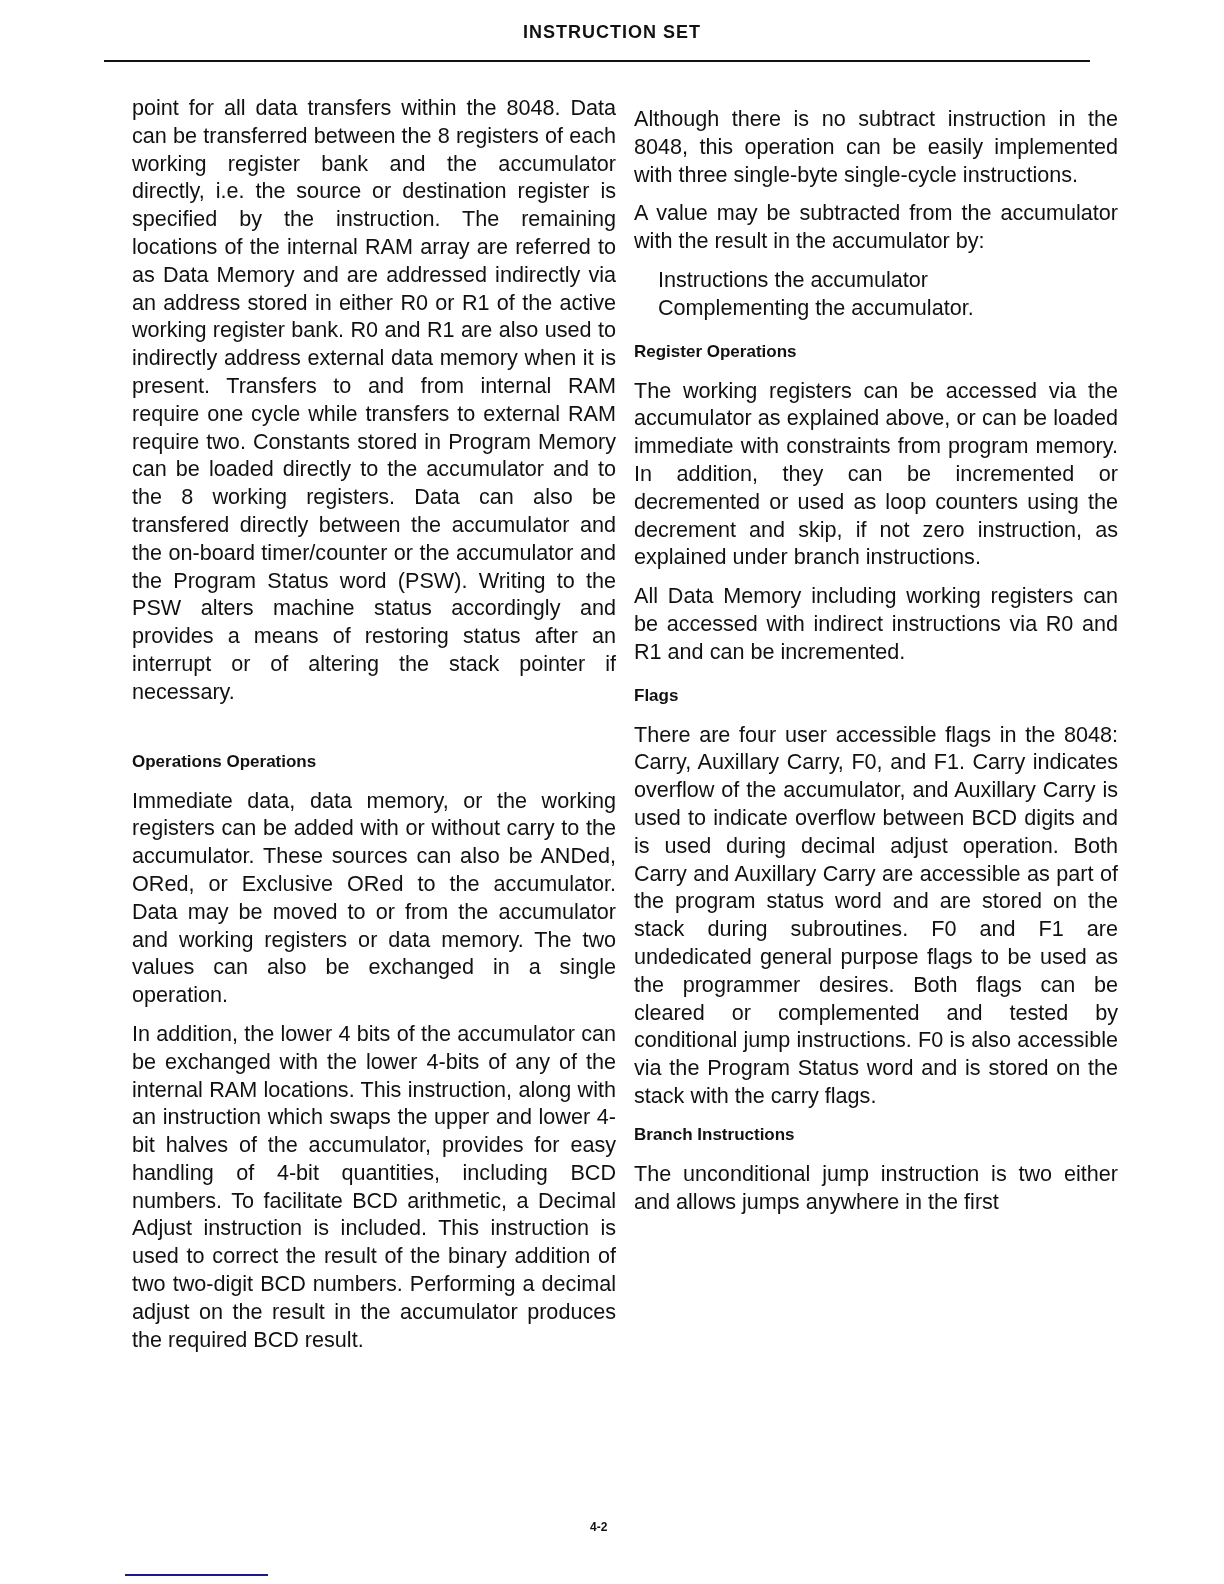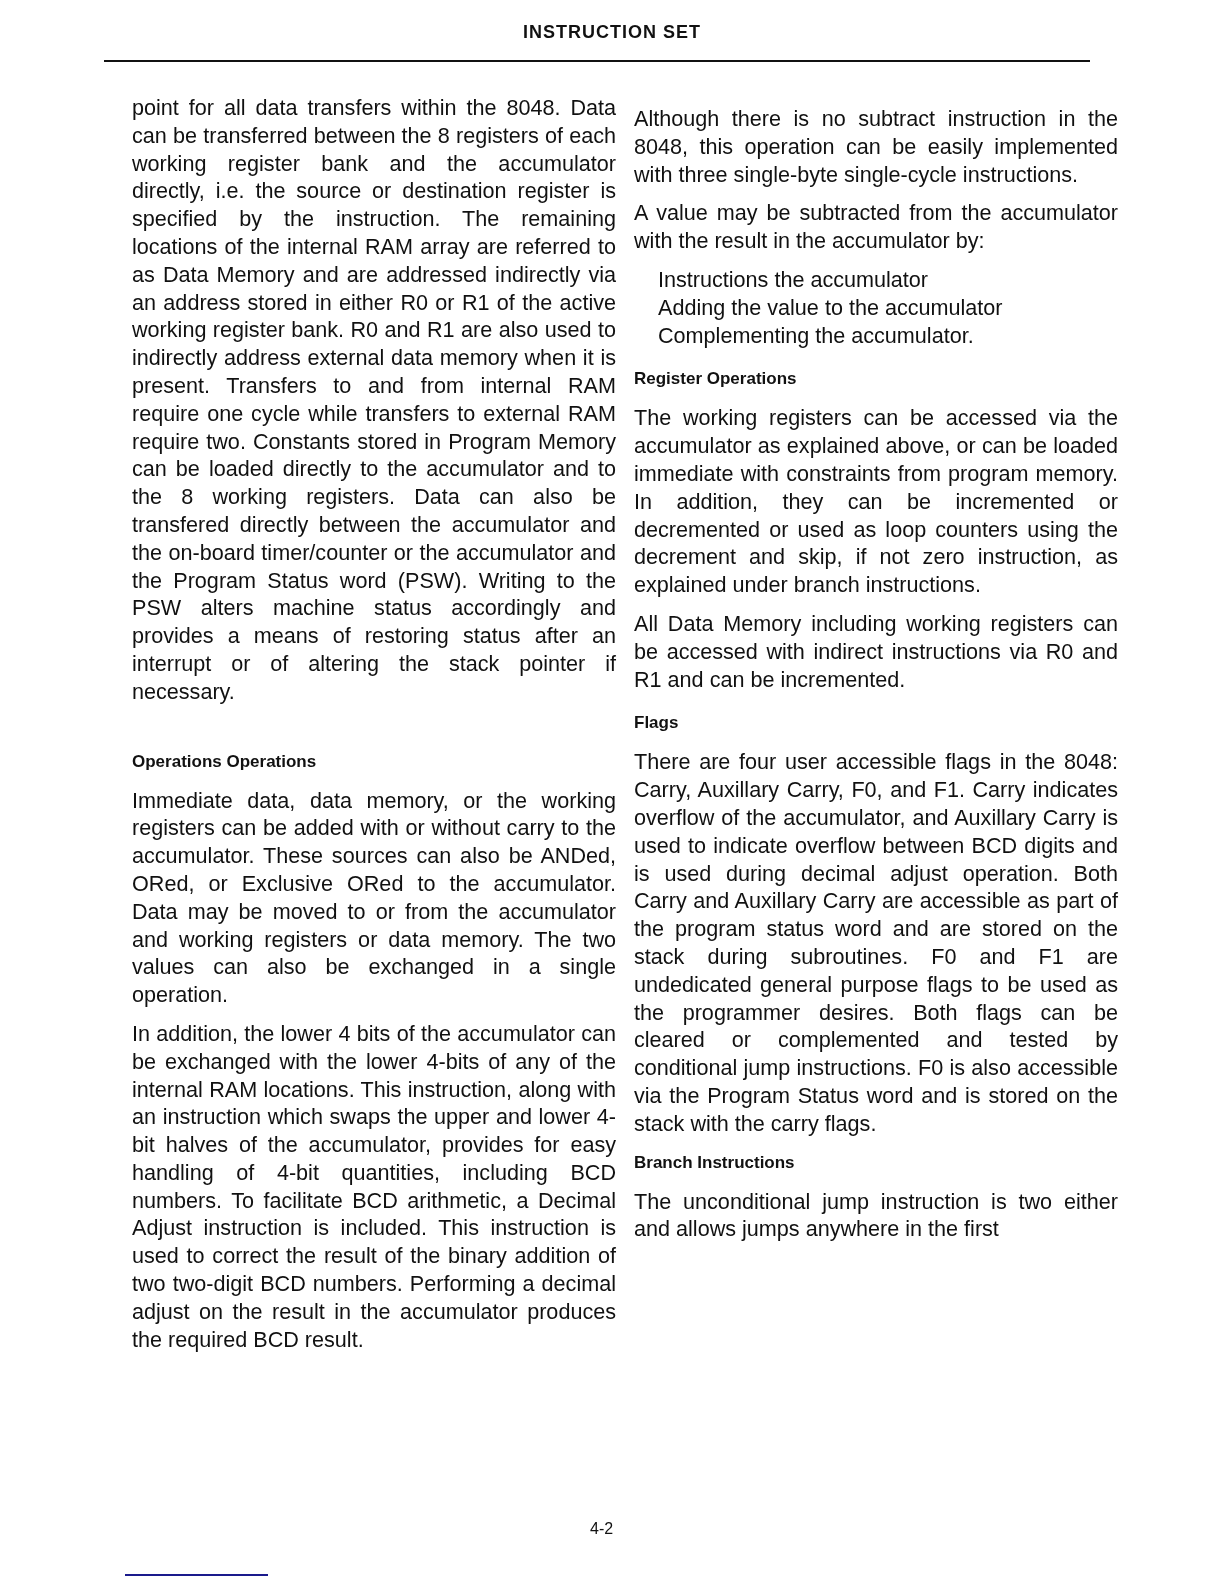--- a/index.html
+++ b/index.html
@@ -9,21 +9,21 @@
   .col { position: absolute; top: 94px; font-size: 21.6px; line-height: 27.8px; }
   .col-left { left: 92px; width: 484px; margin-left: 40px; }
   .col-right { left: 634px; width: 484px; }
   .col p { margin: 0; text-align: justify; }
   .col h3 { margin: 0; font-size: 17px; font-weight: bold; line-height: 28px; }
   .gap-s { height: 11px; }
   .gap-m { height: 16px; }
   .gap-l { height: 42px; }
   .list { margin: 0; padding-left: 24px; }
   .list div { line-height: 27.8px; }
-  .page-number { position: absolute; top: 1520px; left: 590px; font-size: 16px; font-weight: normal; }
+  .page-number { position: absolute; top: 1520px; left: 590px; font-size: 12px; font-weight: bold; }
   .blue-line { position: absolute; top: 1574px; left: 125px; width: 143px; height: 2px; background: #1a1a8c; }
 </style>
 </head>
 <body>
 
 <div class="header-title">INSTRUCTION SET</div>
 <div class="header-rule"></div>
 
 <div class="col col-left">
   <p>point for all data transfers within the 8048. Data can be transferred between the 8 registers of each working register bank and the accumulator directly, i.e. the source or destination register is specified by the instruction. The remaining locations of the internal RAM array are referred to as Data Memory and are addressed indirectly via an address stored in either R0 or R1 of the active working register bank. R0 and R1 are also used to indirectly address external data memory when it is present. Transfers to and from internal RAM require one cycle while transfers to external RAM require two. Constants stored in Program Memory can be loaded directly to the accumulator and to the 8 working registers. Data can also be transfered directly between the accumulator and the on-board timer/counter or the accumulator and the Program Status word (PSW). Writing to the PSW alters machine status accordingly and provides a means of restoring status after an interrupt or of altering the stack pointer if necessary.</p>
@@ -36,21 +36,20 @@
 </div>
 
 <div class="col col-right">
   <div class="gap-s"></div>
   <p>Although there is no subtract instruction in the 8048, this operation can be easily implemented with three single-byte single-cycle instructions.</p>
   <div class="gap-s"></div>
   <p>A value may be subtracted from the accumulator with the result in the accumulator by:</p>
   <div class="gap-s"></div>
   <div class="list">
     <div>Instructions the accumulator</div>
-    <div>Adding the value to the accumulator</div>
     <div>Complementing the accumulator.</div>
   </div>
   <div class="gap-m"></div>
   <h3>Register Operations</h3>
   <div class="gap-s"></div>
   <p>The working registers can be accessed via the accumulator as explained above, or can be loaded immediate with constraints from program memory. In addition, they can be incremented or decremented or used as loop counters using the decrement and skip, if not zero instruction, as explained under branch instructions.</p>
   <div class="gap-s"></div>
   <p>All Data Memory including working registers can be accessed with indirect instructions via R0 and R1 and can be incremented.</p>
   <div class="gap-m"></div>
   <h3>Flags</h3>

